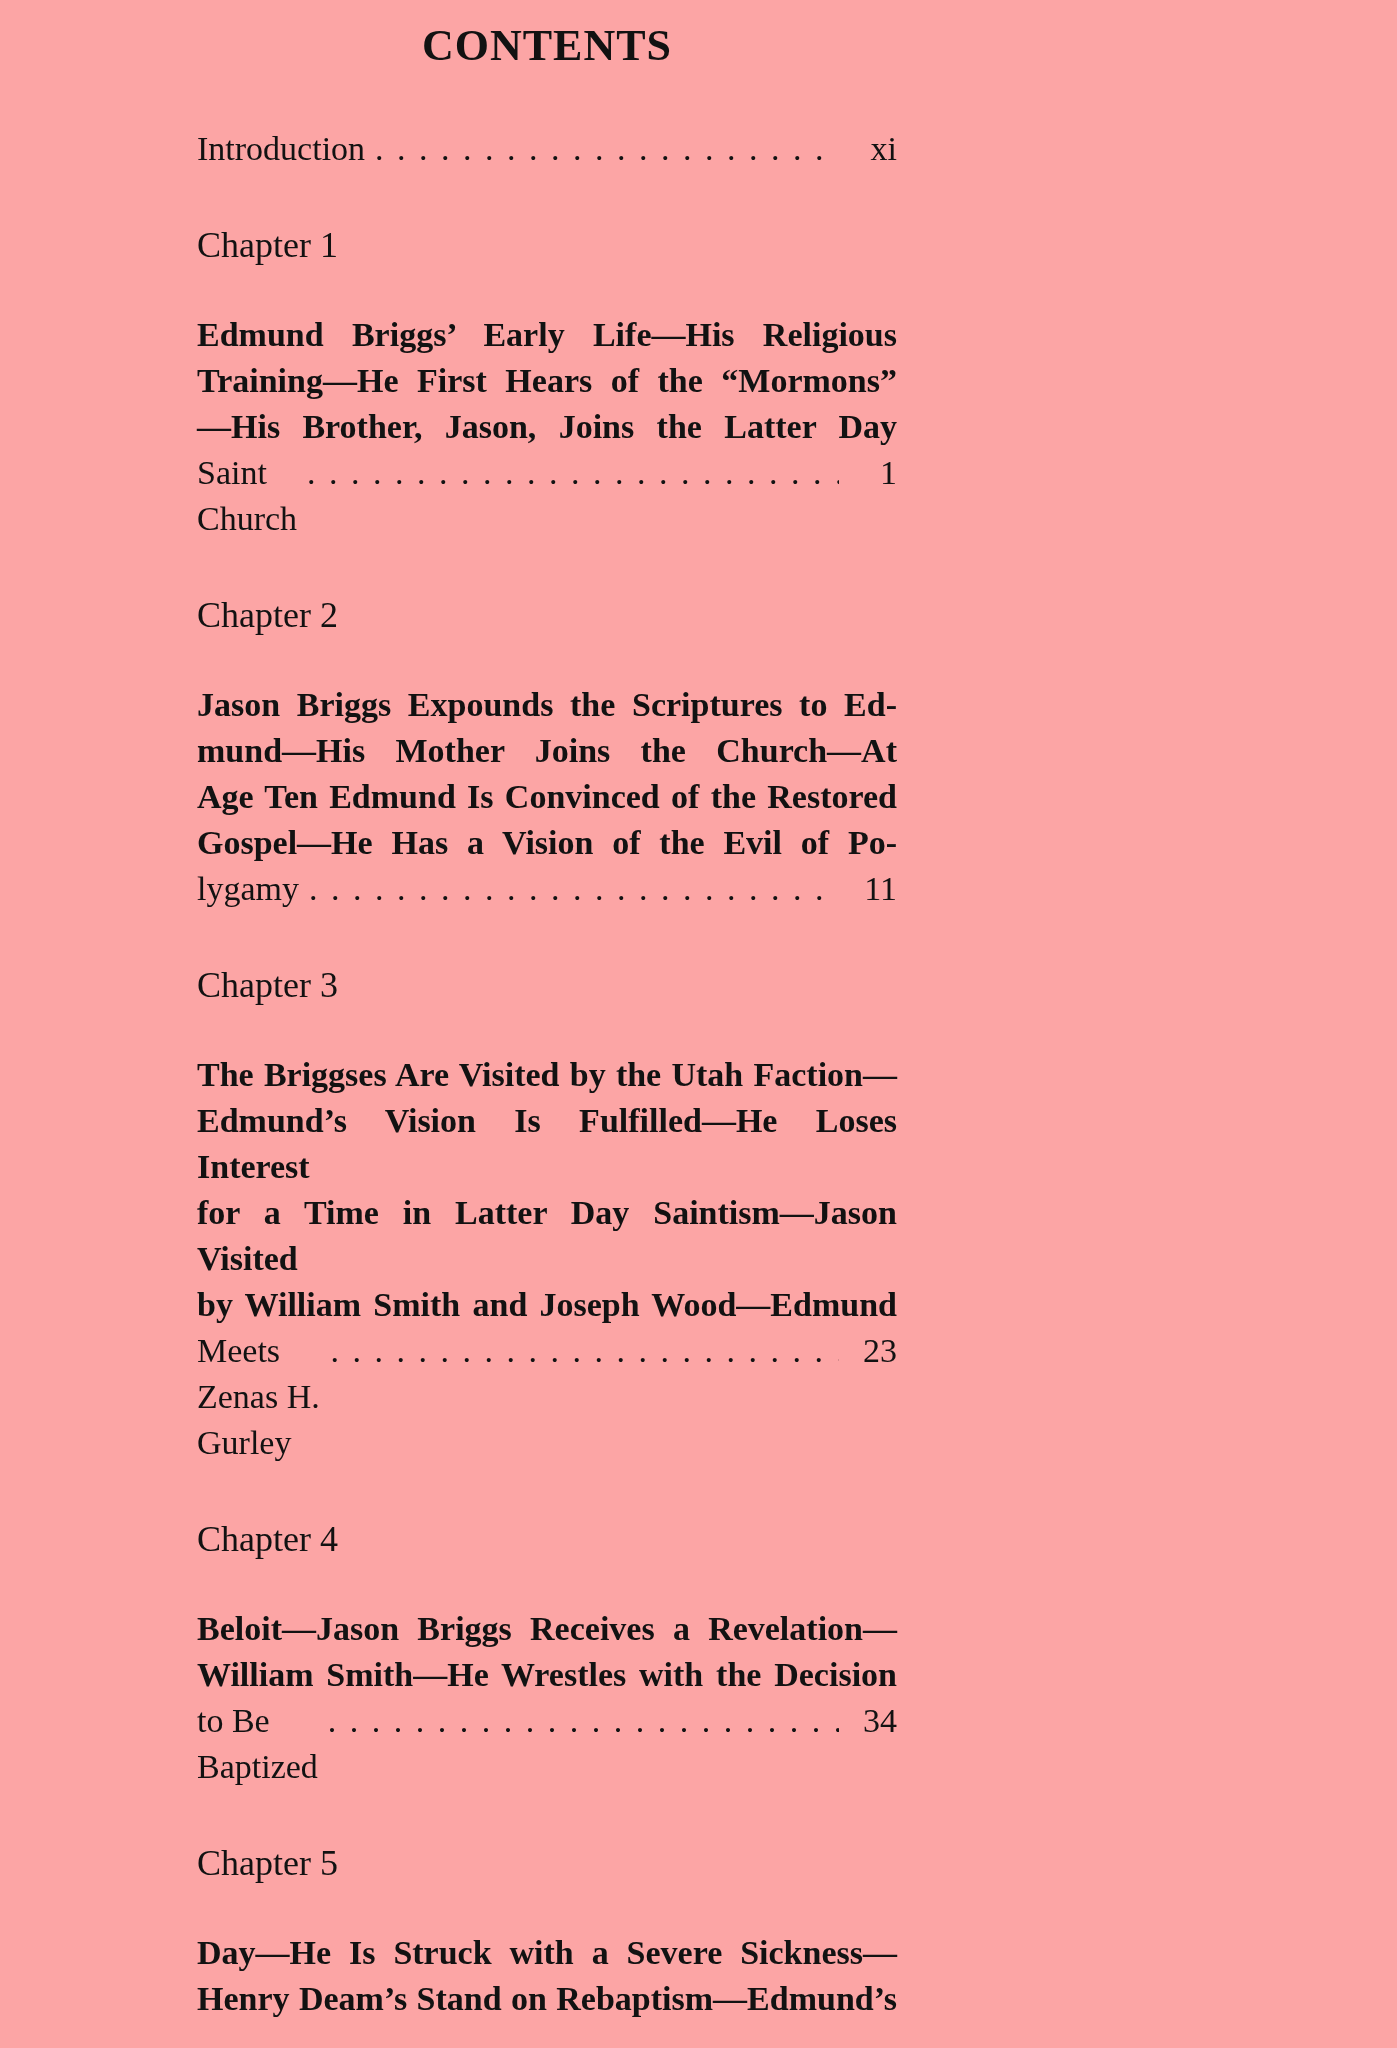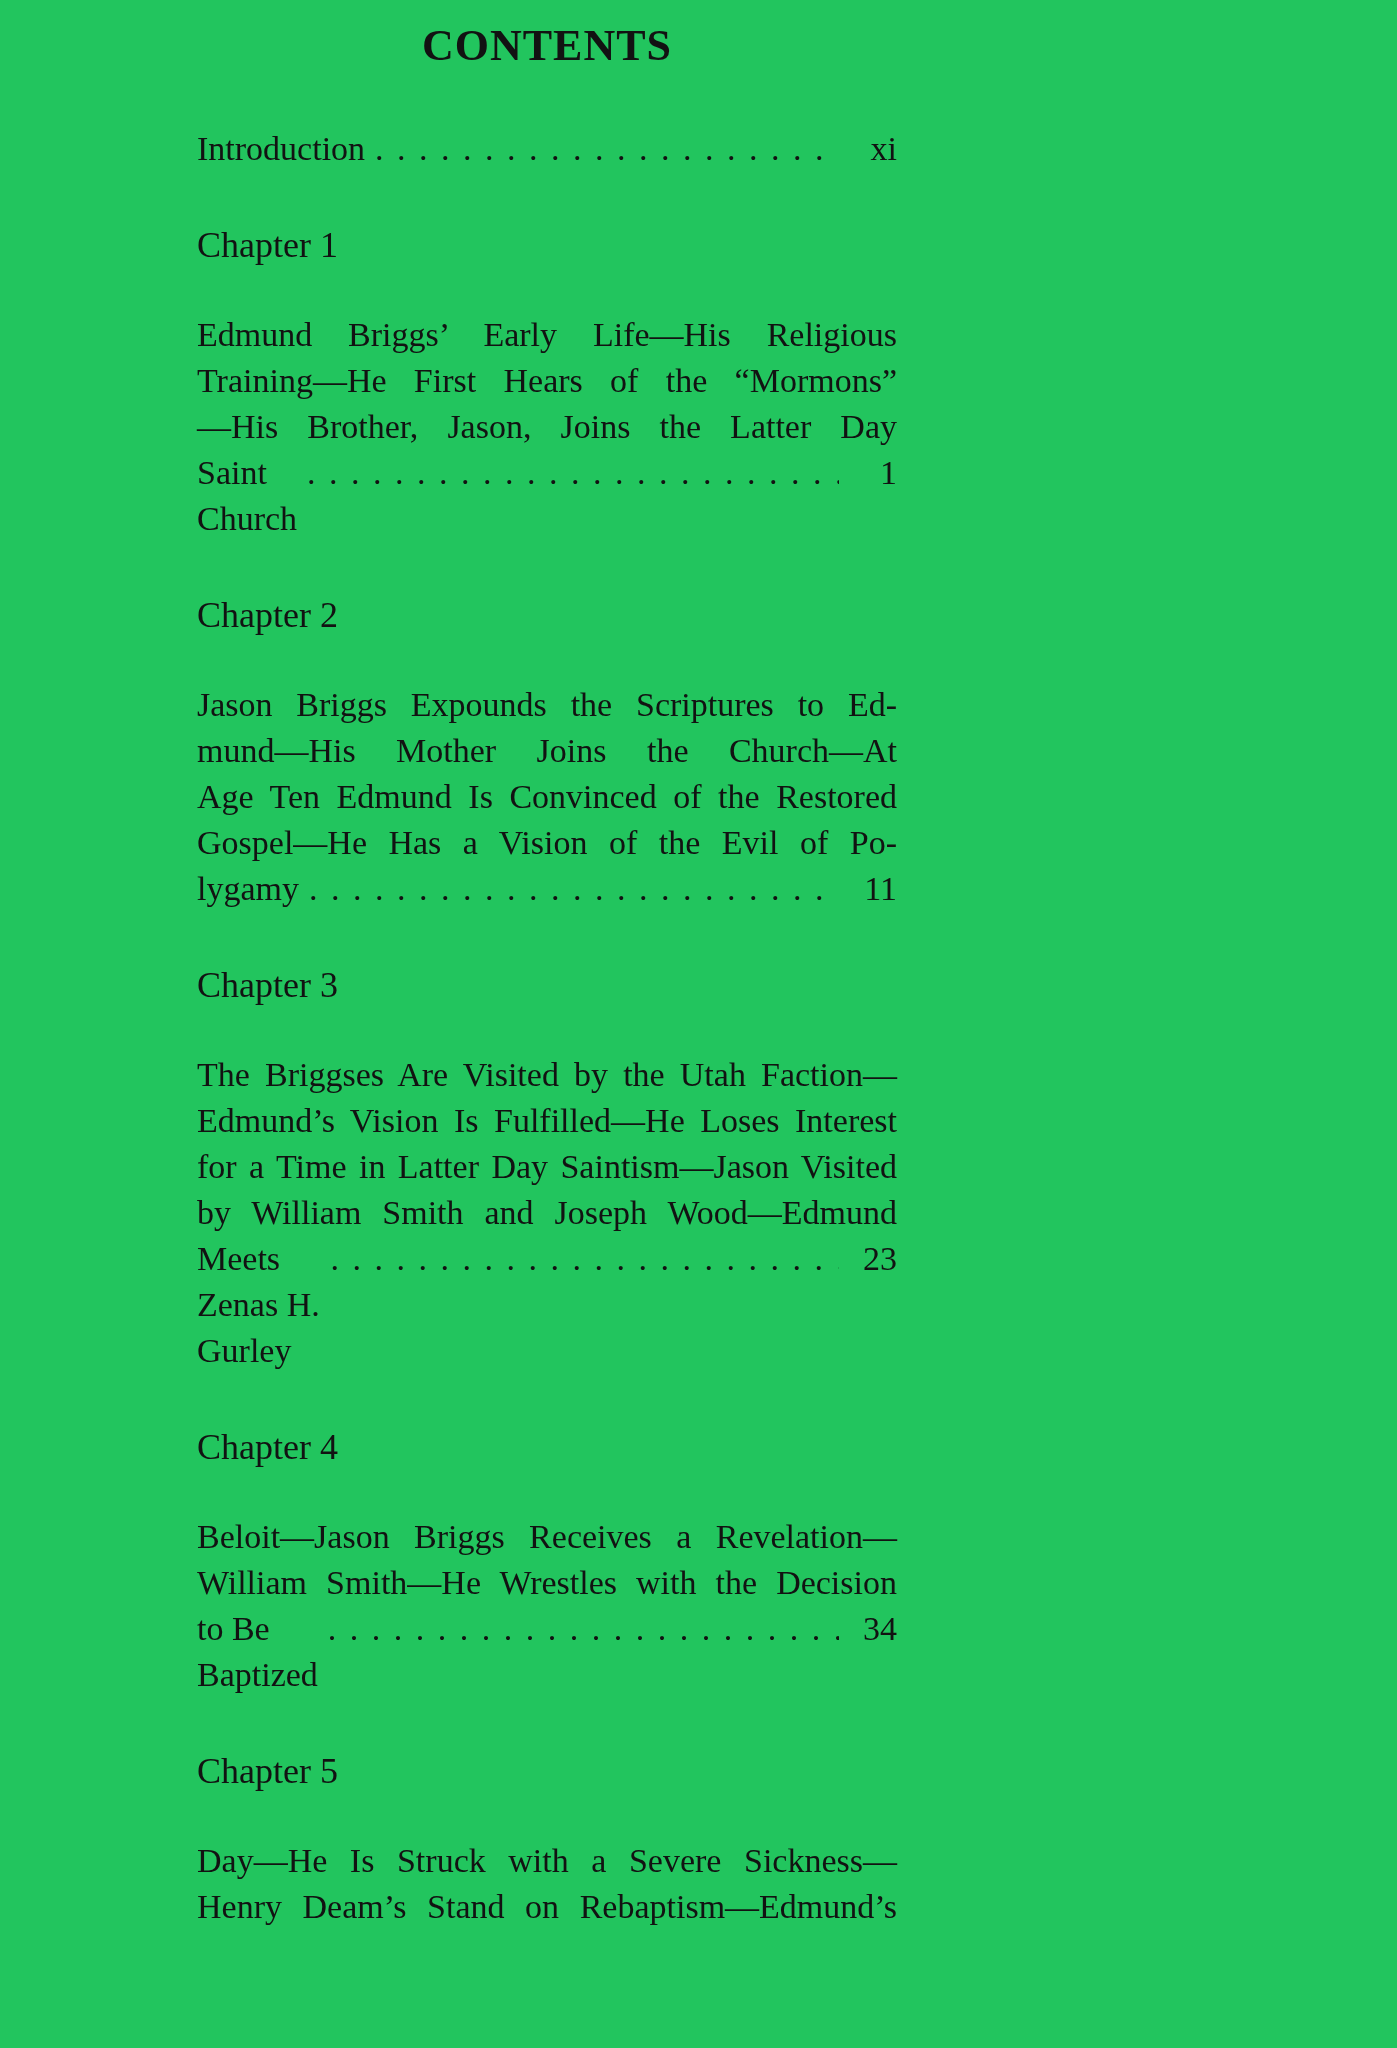--- a/index.html
+++ b/index.html
@@ -1,21 +1,21 @@
 <!DOCTYPE html>
 <html><head>
 <meta charset="utf-8">
 <style>
   html,body { margin:0; padding:0; background:#d8d8d4; }
   .page {
     position: relative;
     width: 1397px;
     height: 2048px;
     margin: 0 auto;
-    background: #22c55e;
+    background: #fca5a5;
     color: #121212;
     font-family: "Liberation Serif", "DejaVu Serif", serif;
     box-sizing: border-box;
     padding: 24px 500px 18px 197px; 
     display: flex;
     flex-direction: column;
   }
   .toc-title {
     margin: 0;
     font-size: 44px;
@@ -39,20 +39,21 @@
     line-height: 46px;
   }
   .chapter-para {
     margin-top: 44px;
     font-size: 34px;
     line-height: 46px;
   }
   .line.j {
     text-align: justify;
     text-align-last: justify;
+    font-weight: bold;
   }
   .line.last {
     display: flex;
     align-items: flex-start;
   }
   .leader {
     flex: 1 1 auto;
     overflow: hidden;
     white-space: nowrap;
     margin: 0 8px 0 10px;

